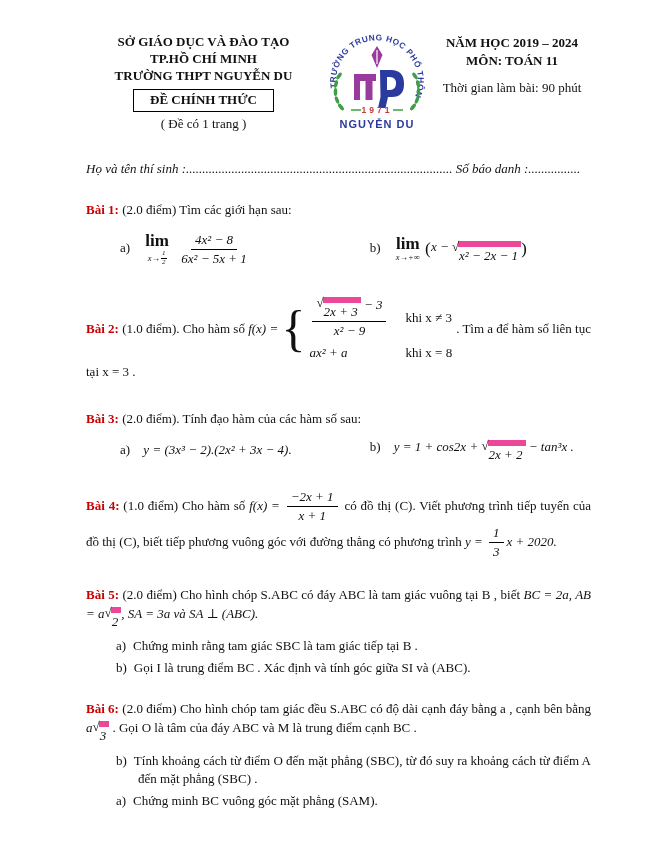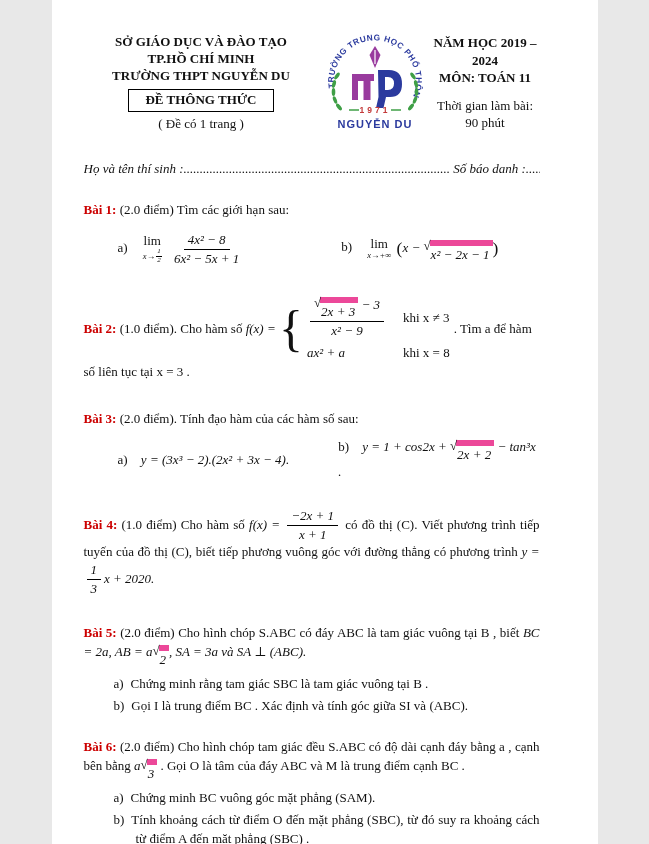--- a/index.html
+++ b/index.html
@@ -1,23 +1,23 @@
 <!DOCTYPE html>
 <html style="--label_red: #cc0000; --footer_blue: #0a0acd; --ink: #111111; --logo_blue: #2b3a9e; --logo_purple: #993b9e; --logo_green: #3f9f46; --logo_red: #c43a3a;"><head>
 <meta charset="utf-8">
 <style>
   :root{
     --label_red:#cc0000; --footer_blue:#0a0acd; --ink:#111111;
     --logo_blue:#2b3a9e; --logo_purple:#993b9e; --logo_green:#3f9f46; --logo_red:#c43a3a;
   }
   html,body{margin:0;padding:0;background:#e8e8e8;}
   .page{
-    width:546px;height:844px;margin:0 auto;background:#ffffff;color:var(--ink);
+    width:649px;height:844px;margin:0 auto;background:#ffffff;color:var(--ink);
     font-family:"Liberation Serif","DejaVu Serif",serif;font-size:13px;line-height:1.45;
-    box-sizing:border-box;padding:34px 58px 0 32px;overflow:hidden;position:relative;
+    box-sizing:border-box;padding:34px 58px 0 86px;overflow:hidden;position:relative;
   }
   .bold{font-weight:bold;}
   .it{}
   .m{font-style:italic;}
   
   .header{display:flex;align-items:flex-start;}
   .h-left{width:235px;text-align:center;}
   .h-left div{line-height:1.3;}
   .official-box{display:inline-block;border:1.4px solid #000;padding:2px 16px;margin-top:4px;font-weight:bold;}
   .h-note{margin-top:4px;}
@@ -27,21 +27,21 @@
   .h-time{margin-top:10px;}
   .student-line{margin-top:20px;font-style:italic;white-space:nowrap;overflow:hidden;}
   
   .plabel{color:var(--label_red);font-weight:bold;}
   .prob{margin-top:22px;}
   .cols{display:flex;margin:12px 0 0 34px;align-items:center;}
   .col1{width:53%;}
   .tag{margin-right:10px;}
   
   .lim{display:inline-flex;flex-direction:column;align-items:center;vertical-align:middle;line-height:1;margin:0 2px;}
-  .lim .lw{font-size:13px;}
+  .lim .lw{font-size:17px;font-weight:bold;}
   .lim .ls{font-size:8.5px;margin-top:1px;display:inline-flex;align-items:center;font-style:italic;}
   .tfrac{display:inline-flex;flex-direction:column;align-items:center;font-size:7px;line-height:1;margin-left:1px;}
   .tfrac .tn{border-bottom:0.6px solid #000;padding:0 1px 0.5px;}
   .tfrac .td{padding-top:0.5px;}
   
   .frac{display:inline-flex;flex-direction:column;align-items:center;vertical-align:middle;margin:0 3px;line-height:1.25;}
   .frac .fn{border-bottom:1px solid #000;padding:0 4px 1px;display:inline-flex;align-items:flex-start;white-space:nowrap;}
   .frac .fd{padding:1px 4px 0;white-space:nowrap;}
   
   .sqrt{display:inline-flex;align-items:flex-start;white-space:nowrap;}
@@ -61,21 +61,21 @@
 </head>
 <body>
 
 <div class="page">
 
   <div class="header">
     <div class="h-left">
       <div class="bold">SỞ GIÁO DỤC VÀ ĐÀO TẠO</div>
       <div class="bold">TP.HỒ CHÍ MINH</div>
       <div class="bold">TRƯỜNG THPT NGUYỄN DU</div>
-      <div><span class="official-box">ĐỀ THÔNG THỨC</span></div>
+      <div><span class="official-box">ĐỀ CHÍNH THỨC</span></div>
       <div class="it h-note">( Đề có 1 trang )</div>
     </div>
 
     <div class="h-logo">
       <svg width="112" height="104" viewBox="0 0 112 104">
         <defs>
           <path id="arcPath" d="M 17,64 A 41,41 0 1 1 95,64"></path>
         </defs>
 
         <text font-size="8.3" font-weight="bold" letter-spacing="0.6" style="fill:var(--logo_blue);font-family:'Liberation Sans',sans-serif">
@@ -227,34 +227,34 @@
 
   <div class="prob j" style="margin-top:26px;">
     <span class="plabel">Bài 5:</span>
     <span class="it">(2.0 điểm)</span>
     <span>Cho hình chóp S.ABC có đáy ABC là tam giác vuông tại B , biết</span>
     <span class="m">BC = 2a, AB = a</span><span class="sqrt m">
         <span class="sg">√</span>
         <span class="rd">2</span>
       </span><span class="m">, SA = 3a và SA ⊥ (ABC).</span>
     <div class="items">
-      <div class="item"><span class="tag">a)</span><span>Chứng minh rằng tam giác SBC là tam giác vuông tại B .</span></div>
+      <div class="item"><span class="tag">a)</span><span>Chứng minh rằng tam giác SBC là tam giác tiếp tại B .</span></div>
       <div class="item"><span class="tag">b)</span><span>Gọi I là trung điểm BC . Xác định và tính góc giữa SI và (ABC).</span></div>
     </div>
   </div>
 
   <div class="prob j" style="margin-top:22px;">
     <span class="plabel">Bài 6:</span>
     <span class="it">(2.0 điểm)</span>
     <span>Cho hình chóp tam giác đều S.ABC  có độ dài cạnh đáy bằng a , cạnh bên bằng</span>
     <span class="m">a</span><span class="sqrt m">
         <span class="sg">√</span>
         <span class="rd">3</span>
       </span> <span>. Gọi O  là tâm của đáy ABC và  M  là trung điểm cạnh BC .</span>
     <div class="items">
+      <div class="item"><span class="tag">b)</span><span>Tính khoảng cách từ điểm O  đến mặt phẳng (SBC), từ đó suy ra khoảng cách từ điểm A  đến mặt phẳng (SBC) .</span></div>
       <div class="item"><span class="tag">a)</span><span>Chứng minh BC  vuông góc mặt phẳng (SAM).</span></div>
-      <div class="item"><span class="tag">b)</span><span>Tính khoảng cách từ điểm O  đến mặt phẳng (SBC), từ đó suy ra khoảng cách từ điểm A  đến mặt phẳng (SBC) .</span></div>
     </div>
   </div>
 
   <div class="footer">-----Hết-----</div>
 
 </div>
 
 </body></html>

